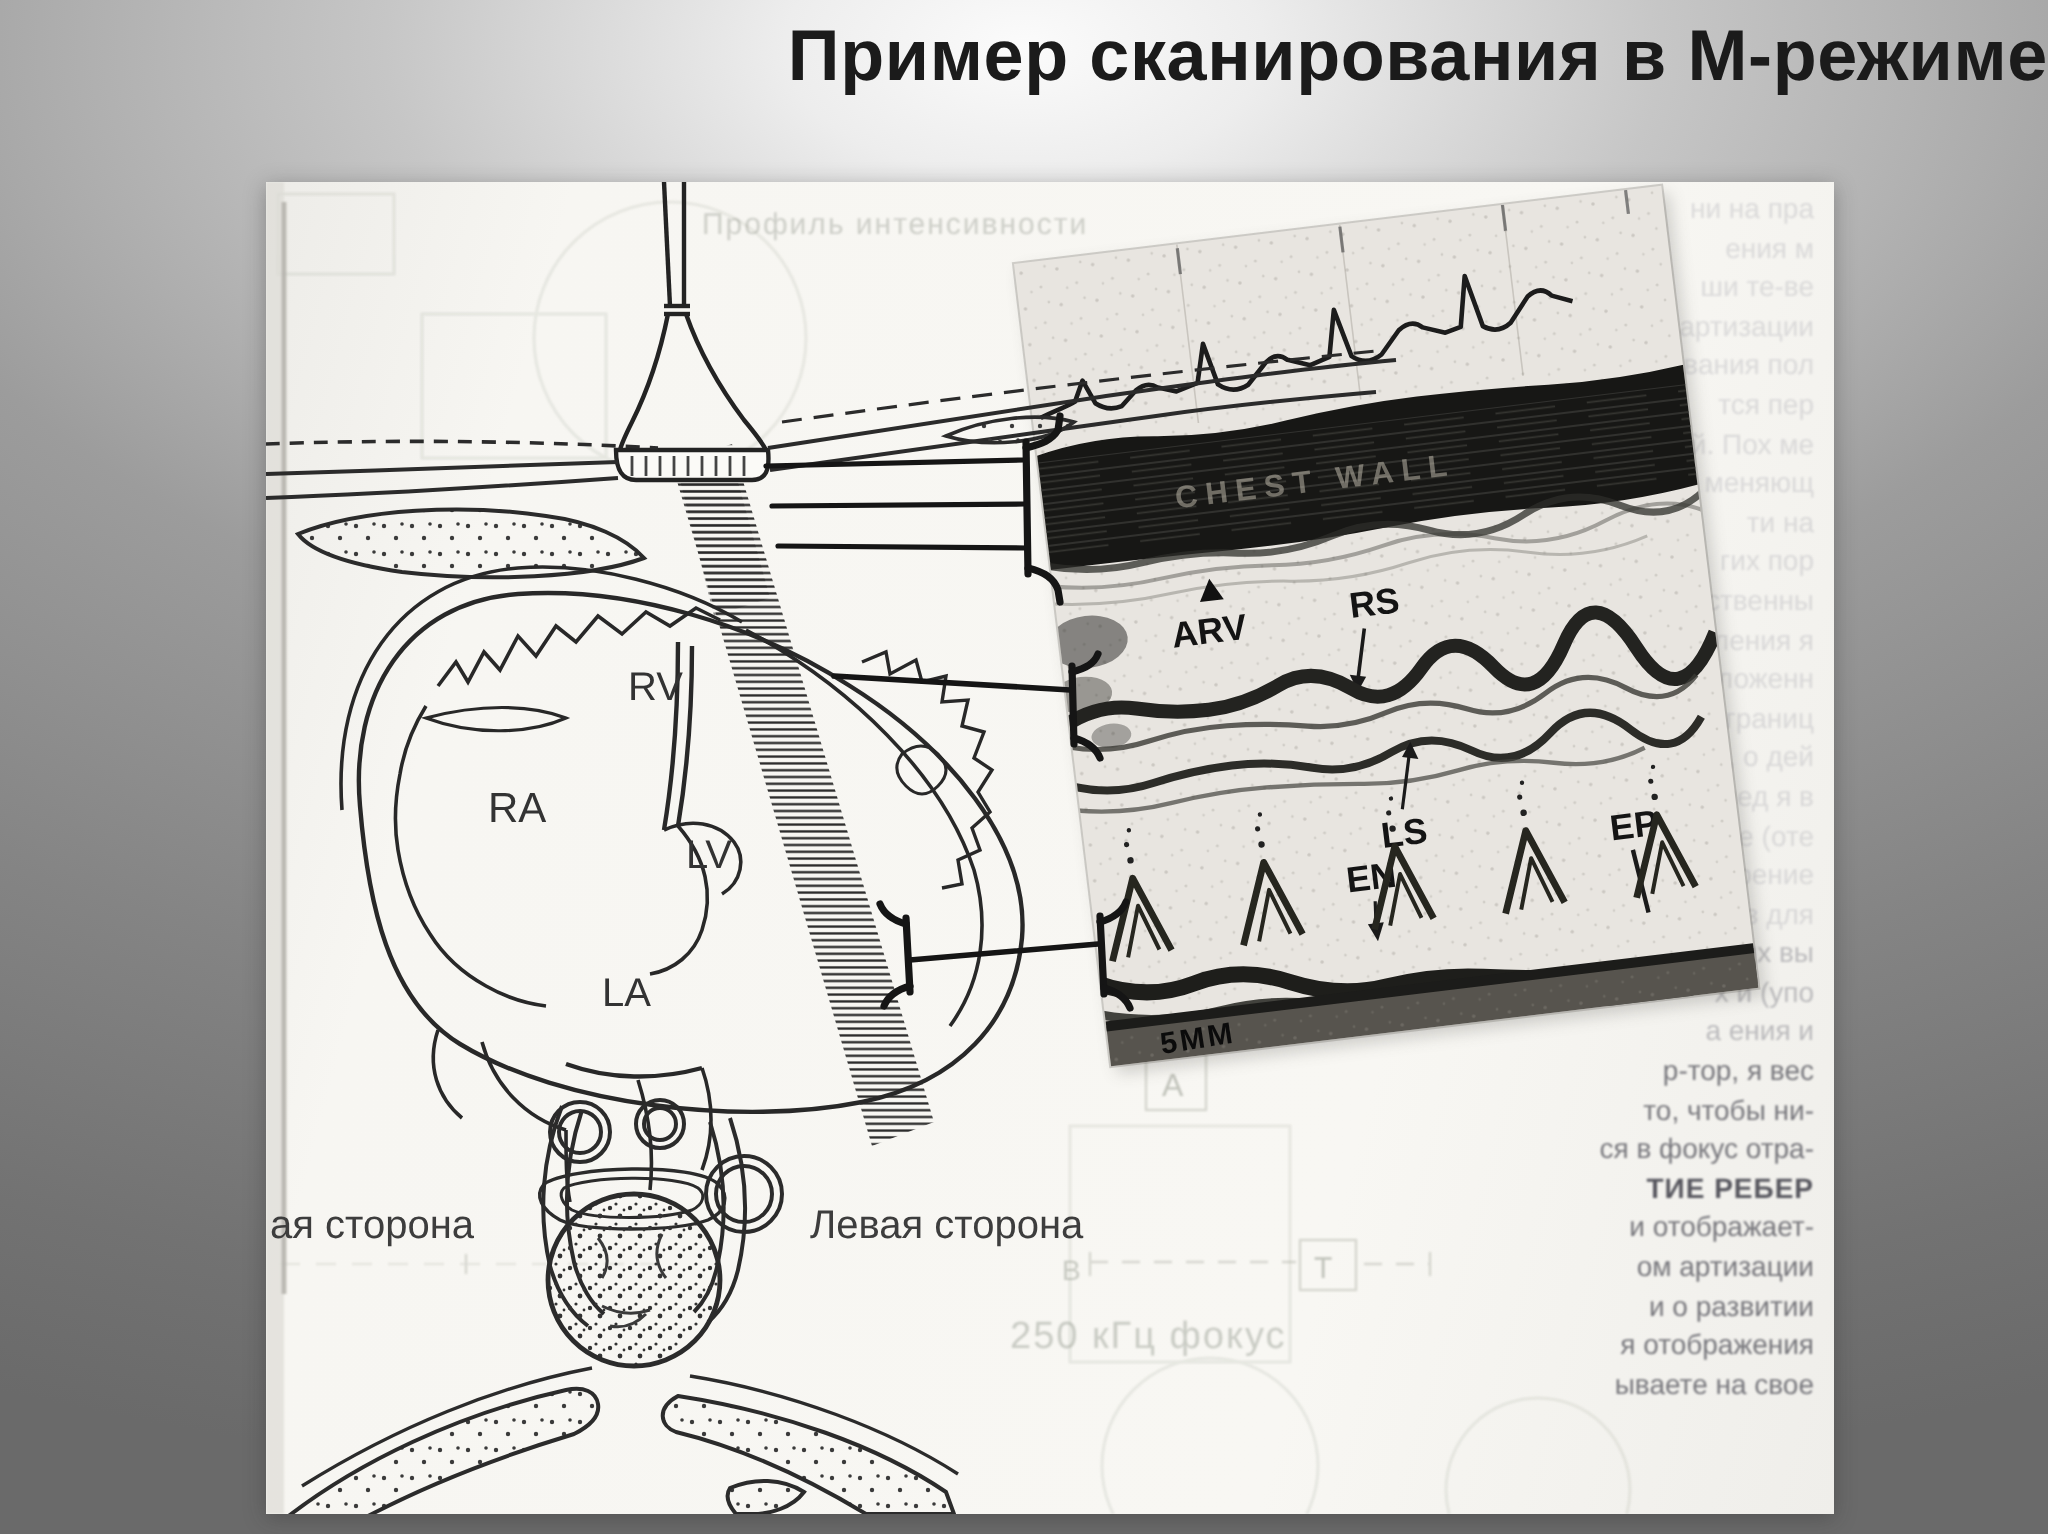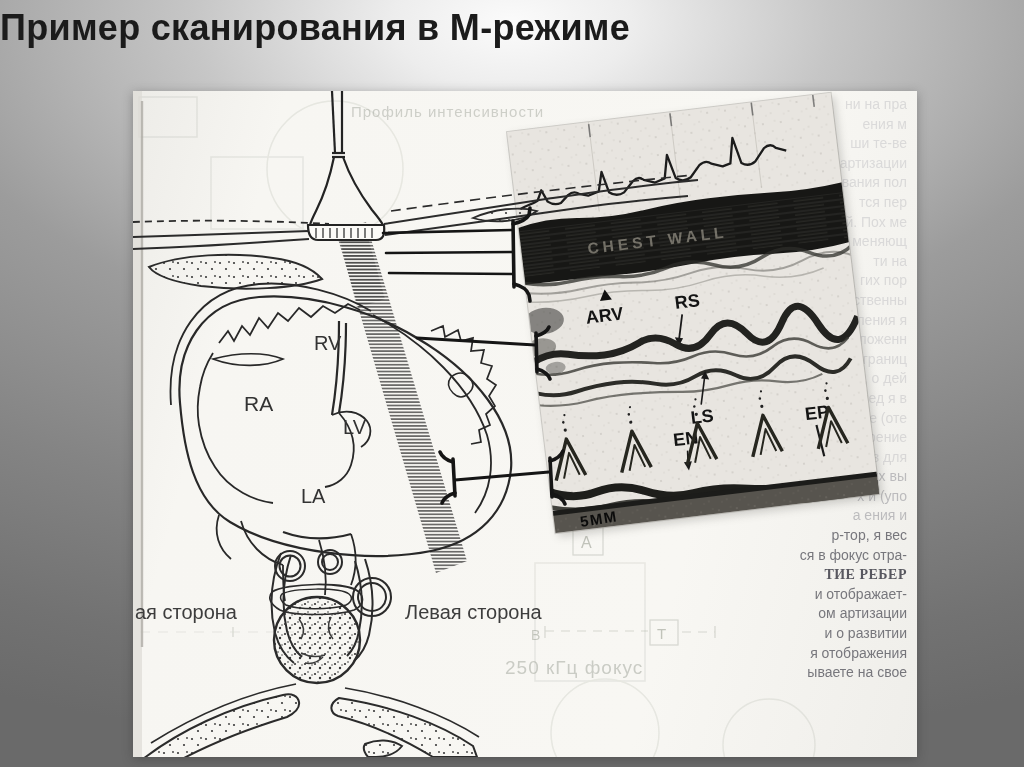--- a/index.html
+++ b/index.html
@@ -9,42 +9,42 @@
     background:#6a6a6a;
   }
   .slide{
     position:relative;width:1024px;height:767px;
     background:radial-gradient(130% 95% at 50% 3%,
       #fbfbfb 0%, #ededed 9%, #c6c6c6 24%, #9c9c9c 45%,
       #848484 68%, #727272 88%, #6a6a6a 100%);
   }
   .title{
     position:absolute;top:7px;left:0;width:100%;
-    text-align:left;font-size:36px;font-weight:600;
+    text-align:right;font-size:36px;font-weight:600;
     color:#1b1b1b;letter-spacing:.3px;
   }
   .photo{
     position:absolute;left:133px;top:91px;width:784px;height:666px;
     background:linear-gradient(105deg,#edece8 0%,#f7f6f2 16%,#f8f7f3 70%,#efeeea 100%);
     overflow:hidden;
     box-shadow:0 2px 10px rgba(40,40,40,.35);
   }
   .photo svg{position:absolute;left:0;top:0;}
   #bleed{z-index:1;filter:blur(.4px);}
   .page-column{
     position:absolute;left:608px;top:4px;width:170px;height:658px;
     z-index:2;text-align:right;padding-right:4px;box-sizing:border-box;
     font-size:14px;line-height:19.6px;filter:blur(.55px);
     overflow:hidden;
   }
   .pline{white-space:nowrap;}
   .em0{opacity:.26;color:#90909a;}
   .em1{opacity:.45;color:#7b7b84;}
   .em2{opacity:.8;color:#585860;}
-  .em3{opacity:.85;color:#3c3c46;font-weight:bold;letter-spacing:.5px;font-family:Liberation Serif, serif;}
+  .em3{opacity:.85;color:#3c3c46;font-weight:bold;letter-spacing:.5px;}
   .mmode{
     position:absolute;left:374px;top:41px;width:326px;height:404px;
     transform:rotate(-6.9deg);transform-origin:0 0;
     background:#e8e5e0;z-index:3;
     box-shadow:0 0 0 1px rgba(115,113,106,.3), 3px 4px 8px rgba(80,80,76,.25);
   }
   #art{z-index:4;pointer-events:none;}
   svg text{font-family:"Liberation Sans","DejaVu Sans",sans-serif;}
 </style>
 </head>
@@ -101,20 +101,21 @@
         <div class="pline em0">и границ</div>
         <div class="pline em0">зей, о дей</div>
         <div class="pline em0">послед я в</div>
         <div class="pline em0">ние (оте</div>
         <div class="pline em0">асширение</div>
         <div class="pline em0">з для</div>
         <div class="pline em1">ых вы</div>
         <div class="pline em1">х и (упо</div>
         <div class="pline em1">а ения и</div>
         <div class="pline em2">р-тор, я вес</div>
+        <div class="pline em2">то, чтобы ни-</div>
         <div class="pline em2">ся в фокус отра-</div>
         <div class="pline em3">ТИЕ РЕБЕР</div>
         <div class="pline em2">и отображает-</div>
         <div class="pline em2">ом артизации</div>
         <div class="pline em2">и о развитии</div>
         <div class="pline em2">я отображения</div>
         <div class="pline em2">ываете на свое</div>
       </div>
 
     <div class="mmode">

